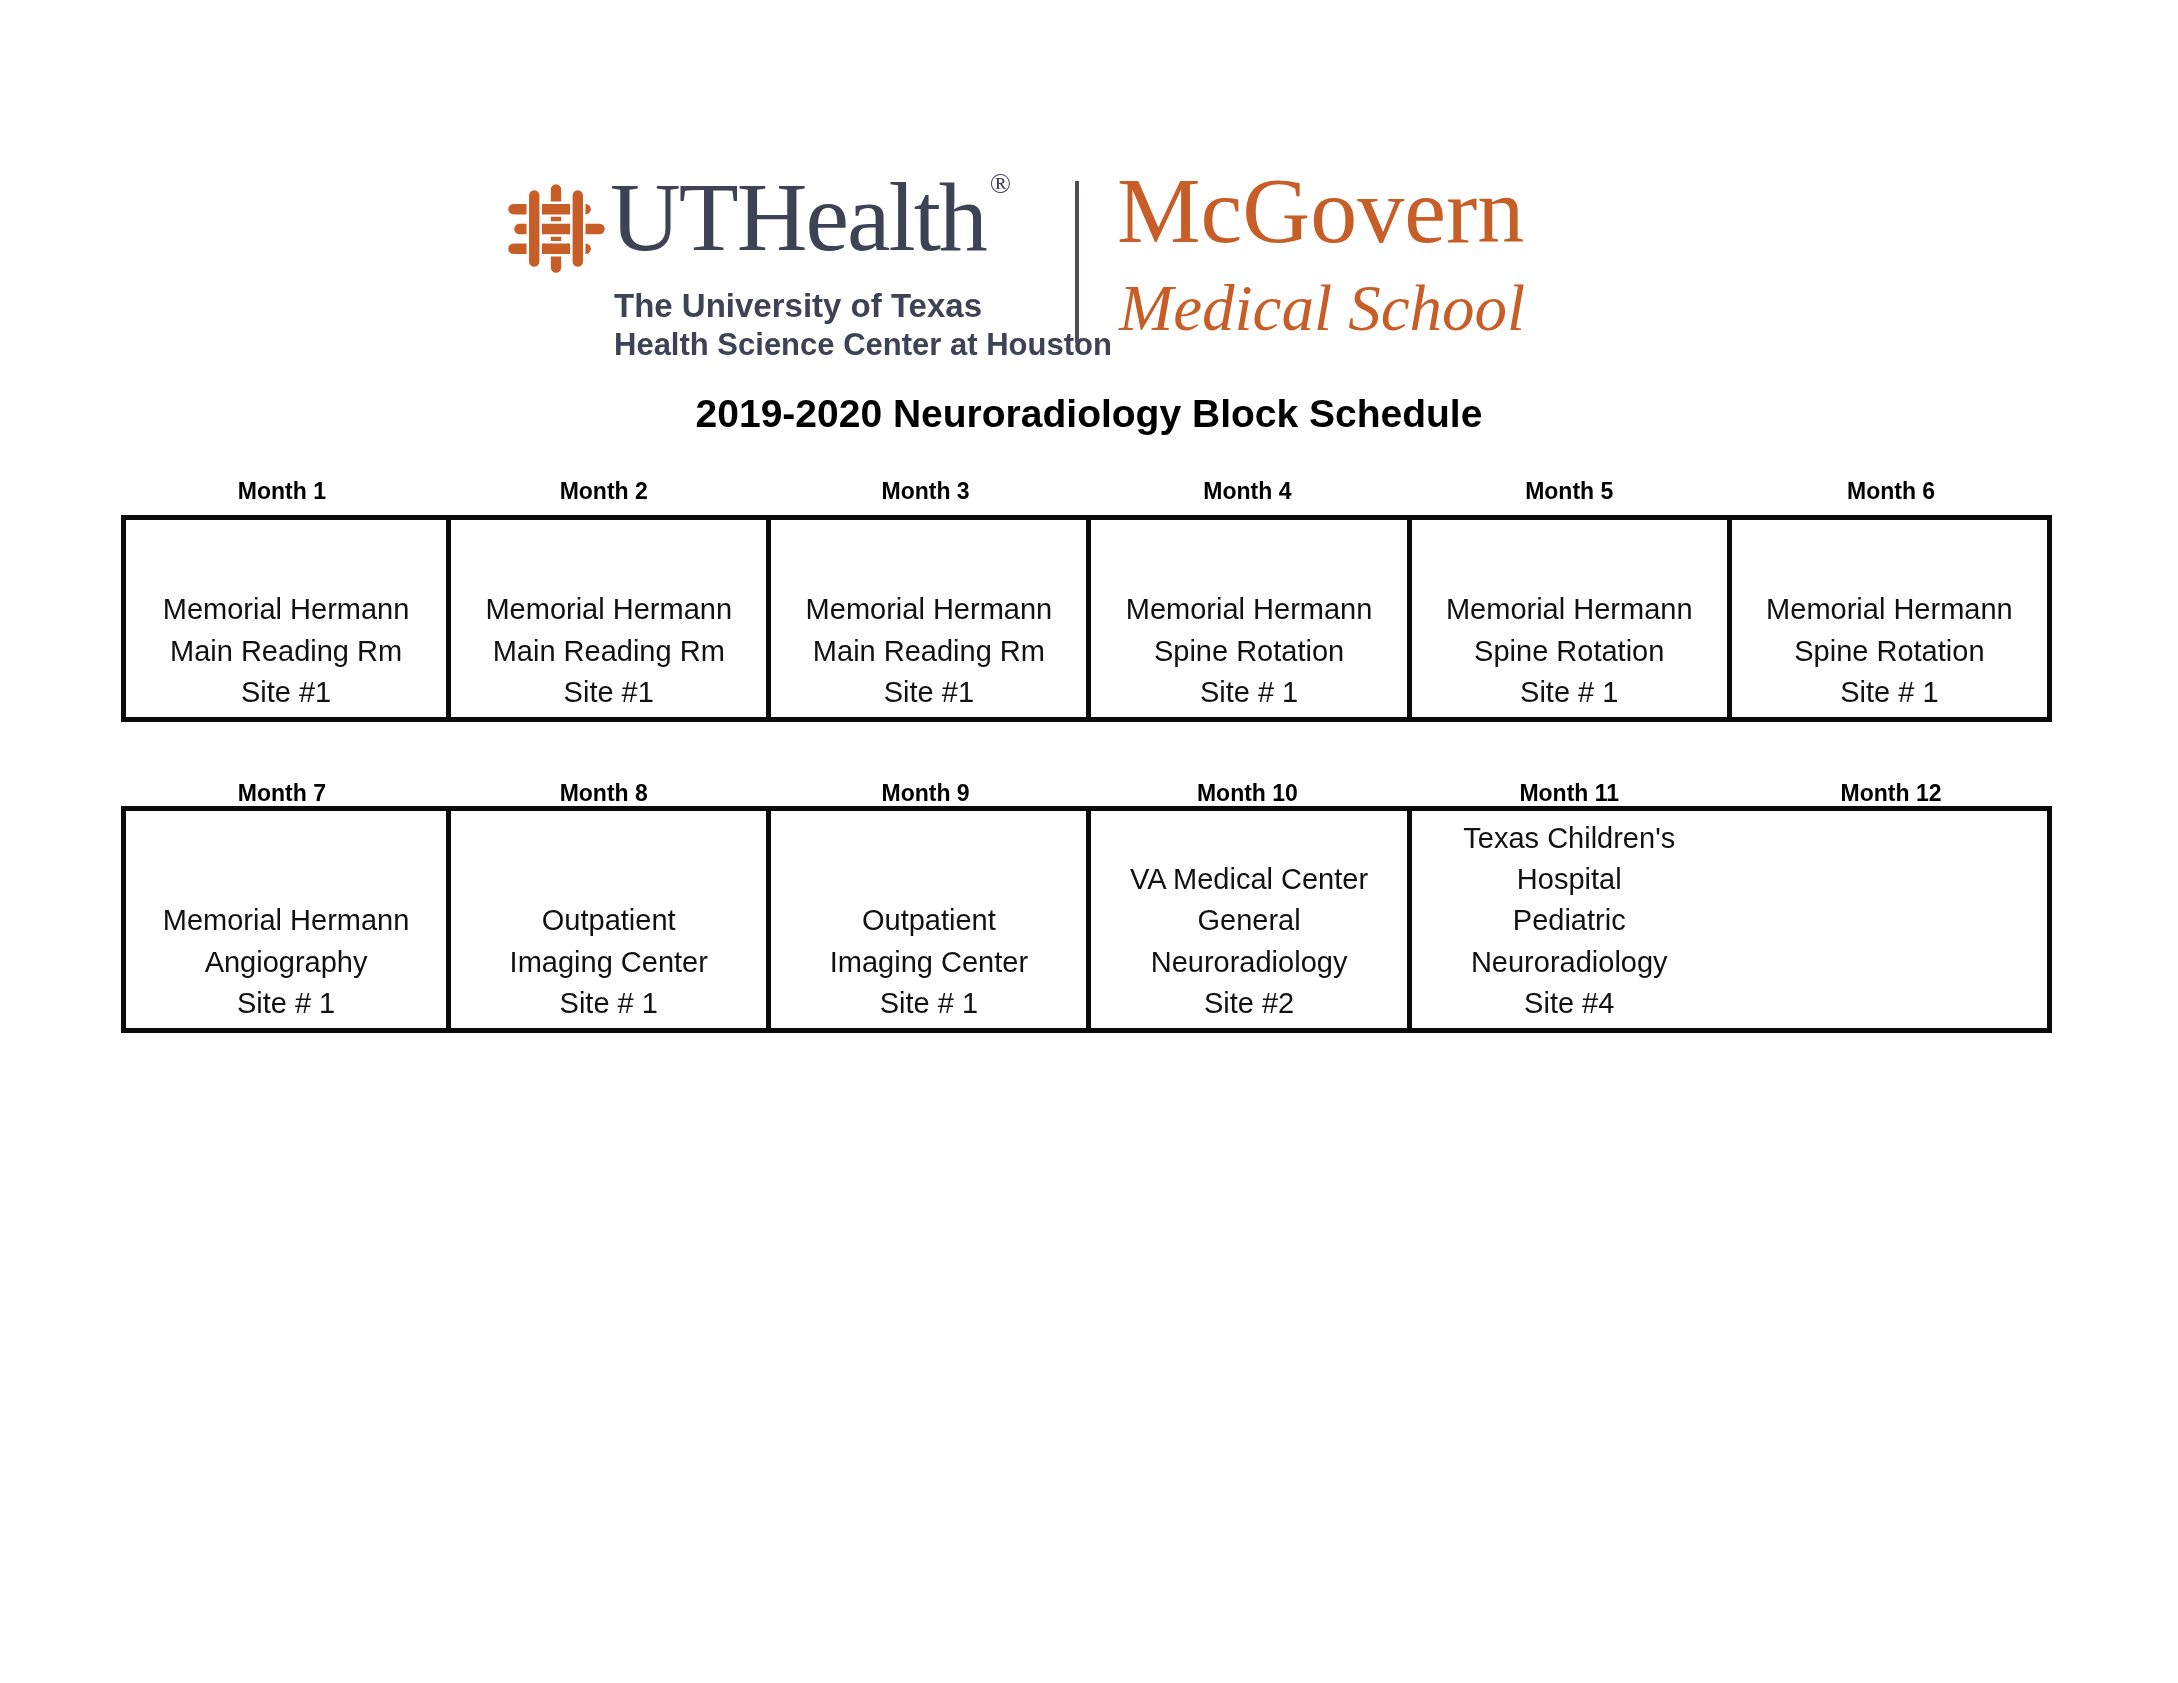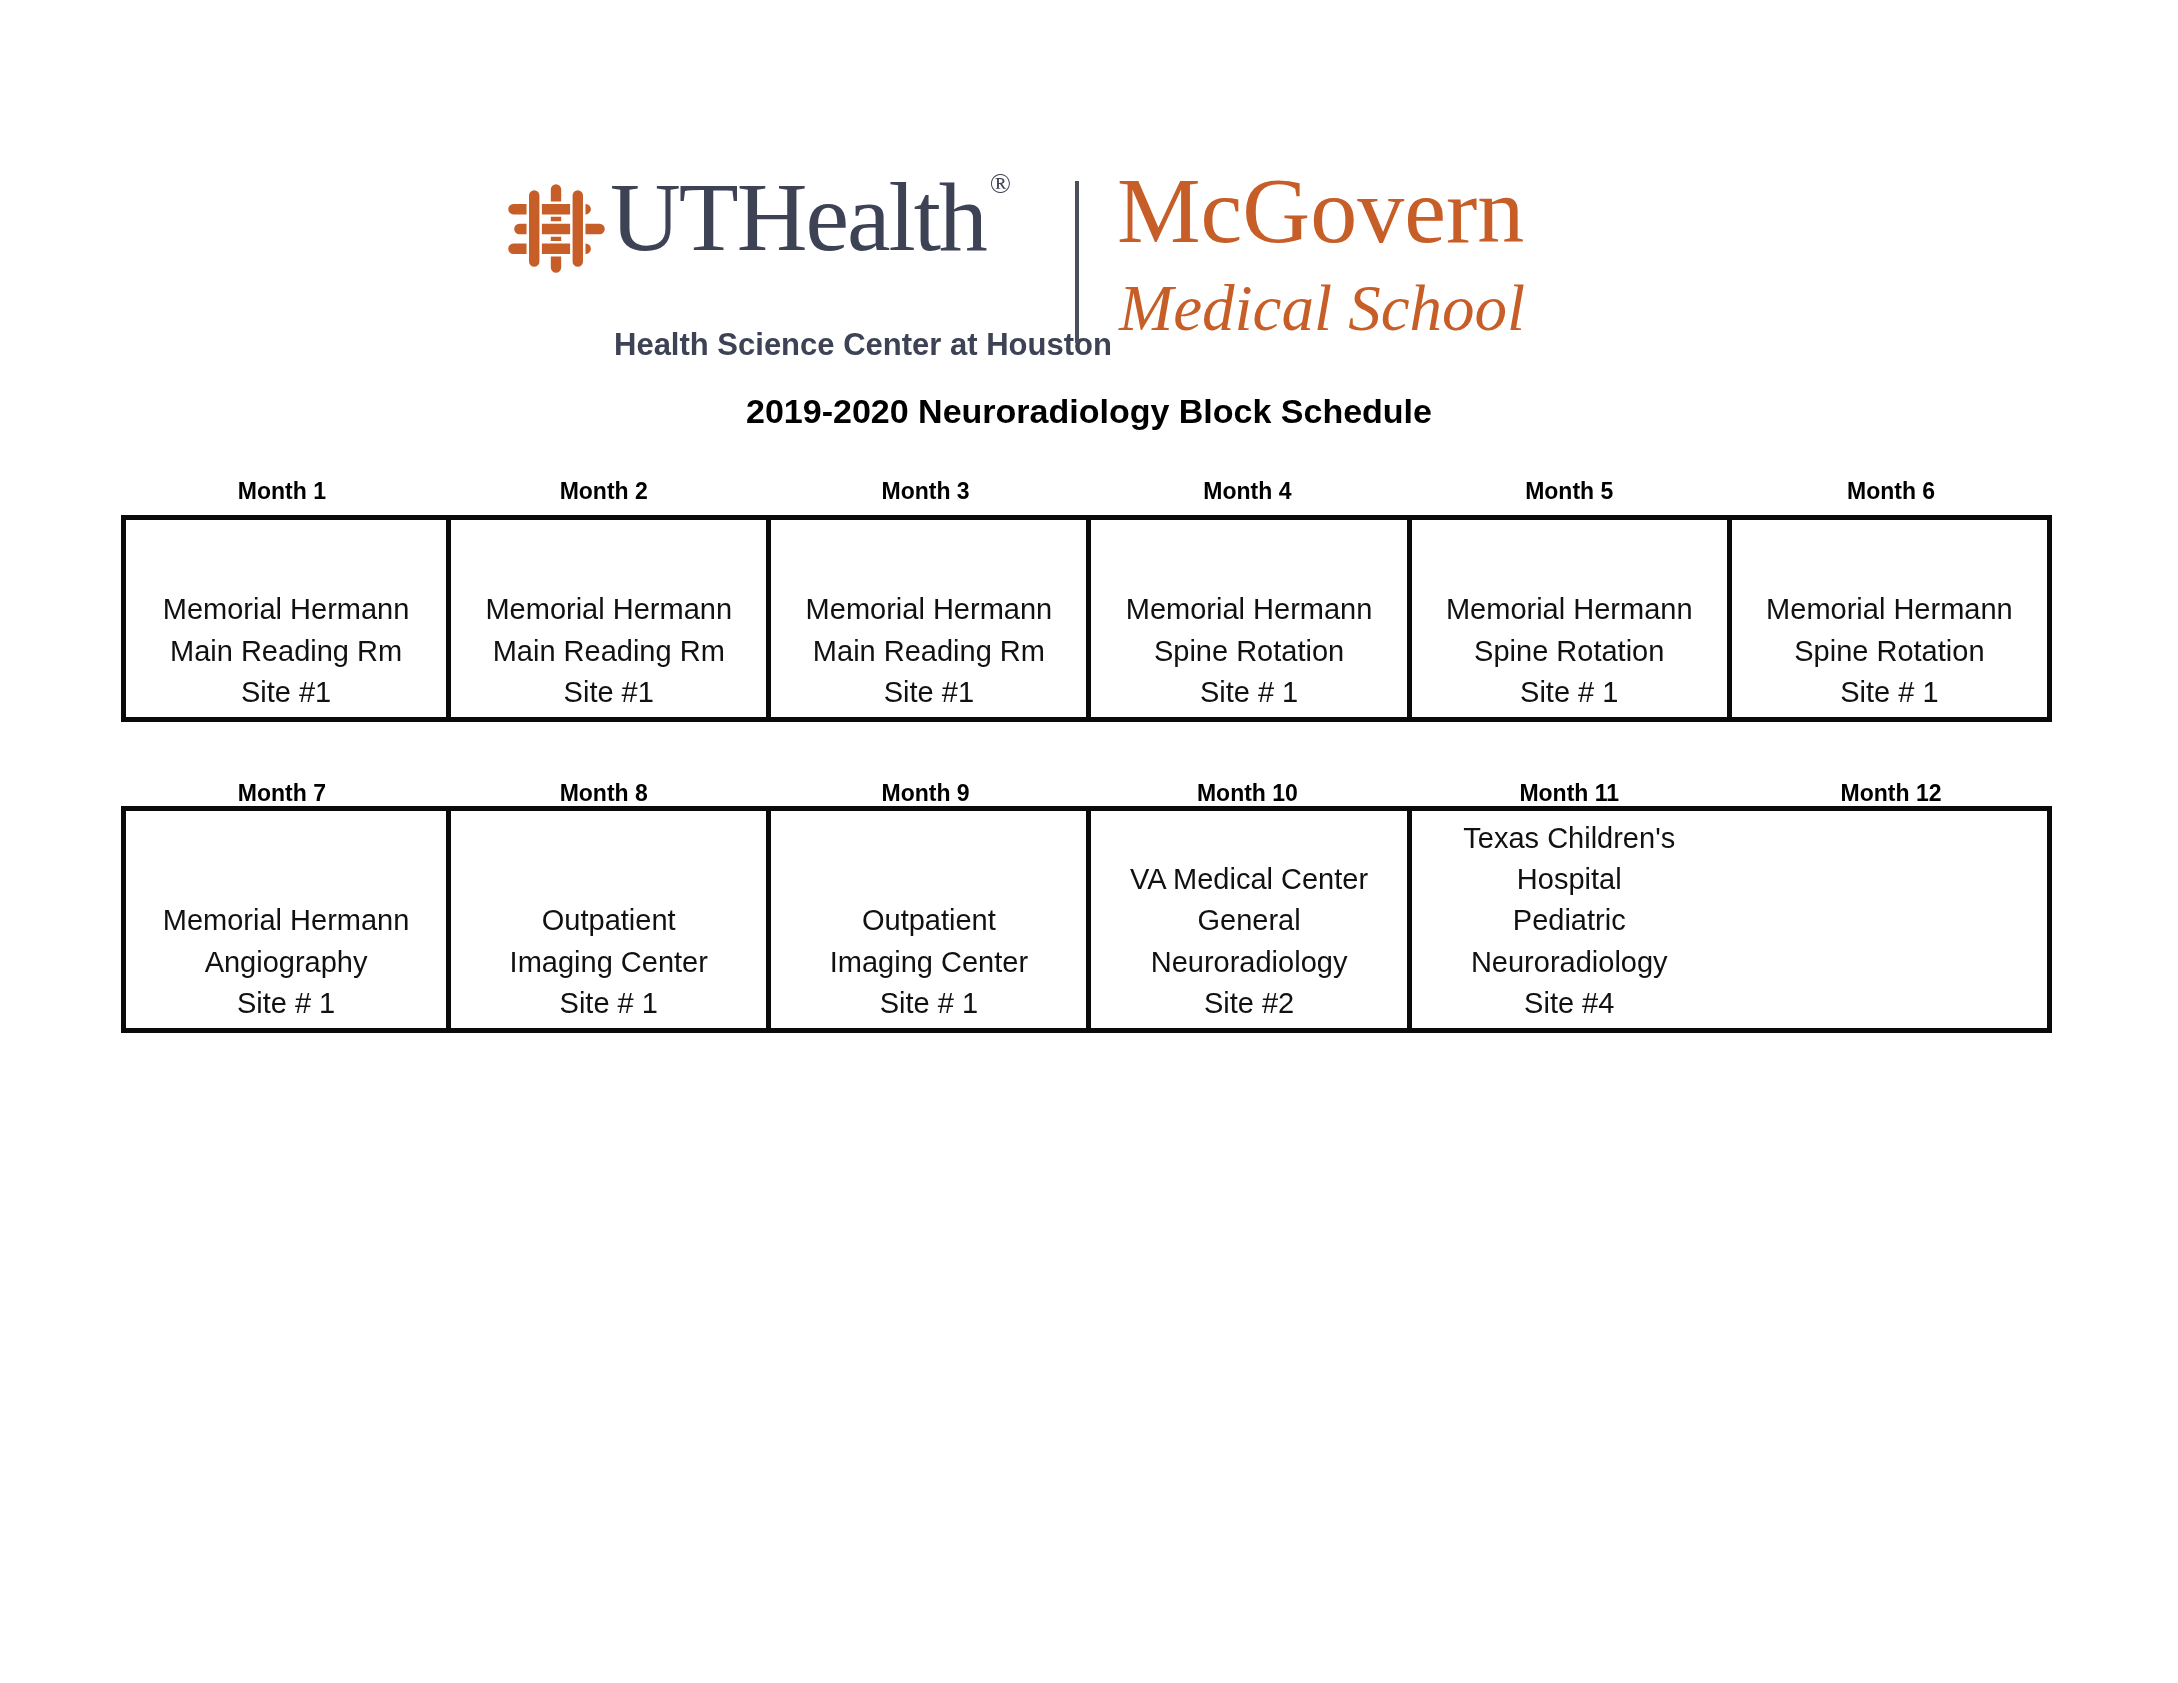--- a/index.html
+++ b/index.html
@@ -47,21 +47,21 @@
   }
   .mcg-sub{
     position:absolute;left:1119px;top:276px;
     font-family:"Liberation Serif", serif;
     font-size:65px;line-height:1;color:var(--orange);white-space:nowrap;font-style:italic;
   }
 
   
   .doc-title{
     position:absolute;left:0;top:392px;width:2178px;
-    text-align:center;font-size:34px;font-weight:bold;color:#000;
+    text-align:center;font-size:39px;font-weight:bold;color:#000;
   }
 
   
   .hdr-row{
     position:absolute;left:121px;width:1931px;
     display:grid;grid-template-columns:repeat(6,1fr);
   }
   .hdr-row.r1{top:478px;}
   .hdr-row.r2{top:770px;margin-top:10px;}
   .month-hdr{
@@ -98,20 +98,21 @@
       <rect x="43" y="0" width="13" height="92" rx="6.5"></rect>
       <rect x="0" y="20" width="86" height="13" rx="6.5"></rect>
       <rect x="6" y="40" width="94" height="13" rx="6.5"></rect>
       <rect x="0" y="60" width="86" height="13" rx="6.5"></rect>
       <rect x="21" y="6" width="13" height="80" rx="6.5"></rect>
       <rect x="65" y="6" width="13" height="80" rx="6.5"></rect>
     </g>
   </svg>
 
   <div class="uth-name"><span>UTHealth</span><sup>®</sup></div>
+  <div class="uth-sub1">The University of Texas</div>
   <div class="uth-sub2">Health Science Center at Houston</div>
 
   <div class="logo-divider"></div>
 
   <div class="mcg-name">McGovern</div>
   <div class="mcg-sub">Medical School</div>
 
   <div class="doc-title">2019-2020 Neuroradiology Block Schedule</div>
 
   <div class="hdr-row r1">

